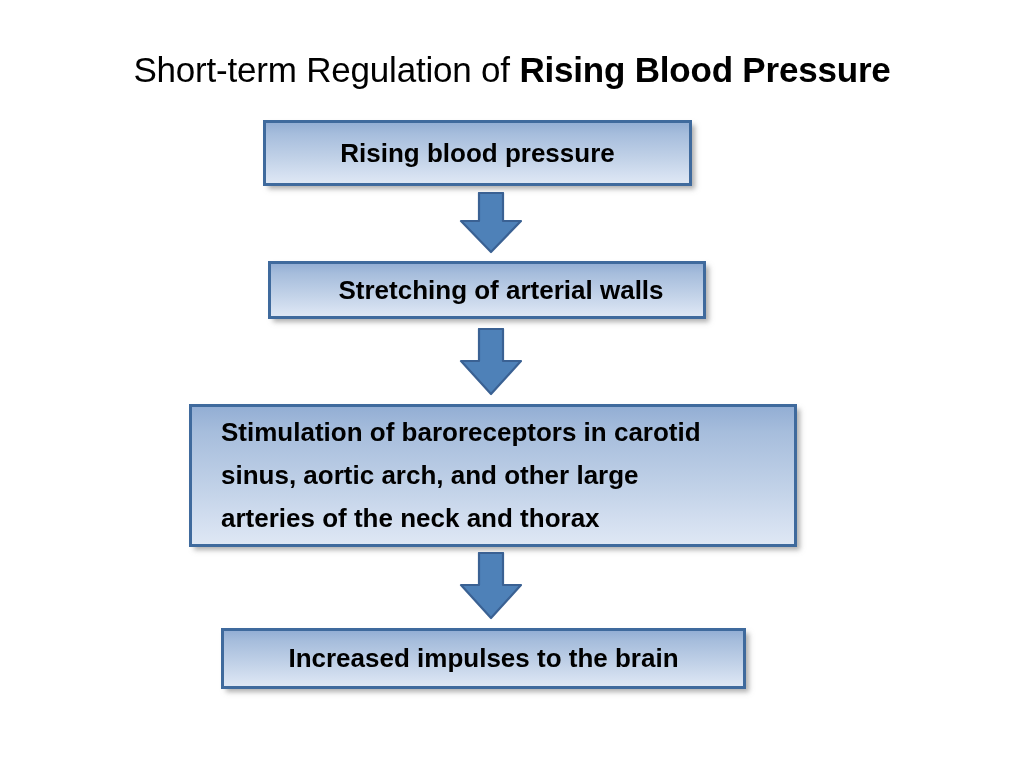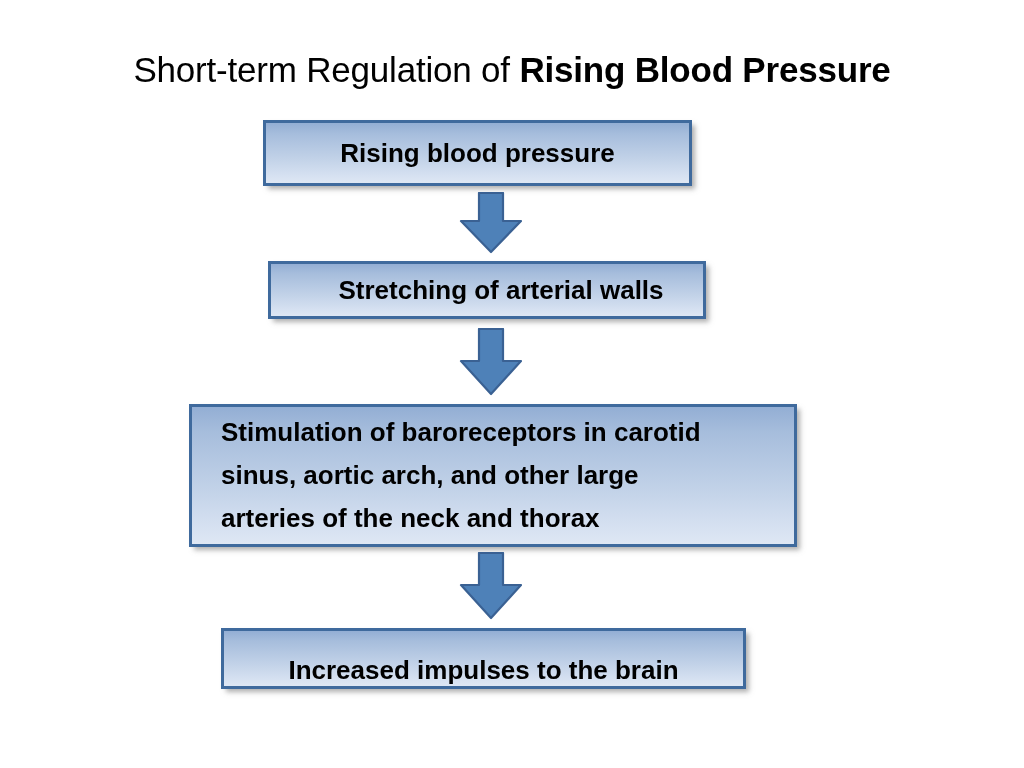--- a/index.html
+++ b/index.html
@@ -74,21 +74,21 @@
   .fbox.align-left .btext {
     text-align: left;
     padding-left: 29px;
     line-height: 43px;
   }
 
   
   #box-1 { left: 263px; top: 120px;  width: 429px; height: 66px; }
   #box-2 { left: 268px; top: 261px;  width: 438px; height: 58px; padding-left: 28px; }
   #box-3 { left: 189px; top: 404px;  width: 608px; height: 143px; }
-  #box-4 { left: 221px; top: 628px;  width: 525px; height: 61px; align-items: flex-end; }
+  #box-4 { left: 221px; top: 628px;  width: 525px; height: 61px; }
 
   
   .arrow {
     position: absolute;
     width: 64px;
   }
   .arrow svg { display: block; width: 100%; height: 100%; }
 
   #arrow-1 { left: 459px; top: 192px; height: 62px; }
   #arrow-2 { left: 459px; top: 328px; height: 68px; }

